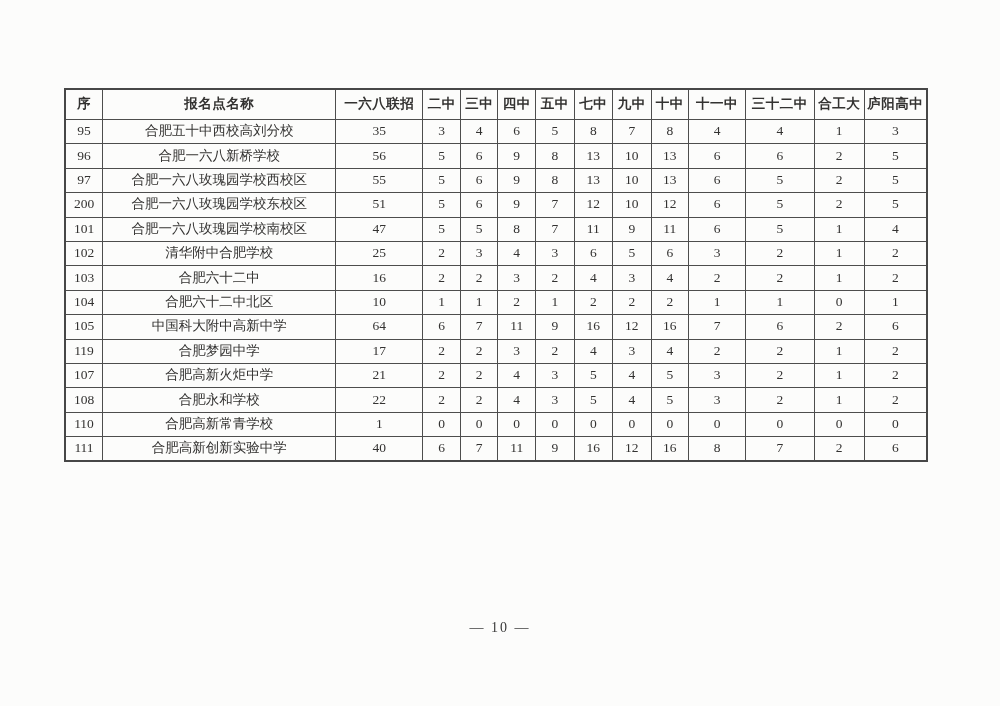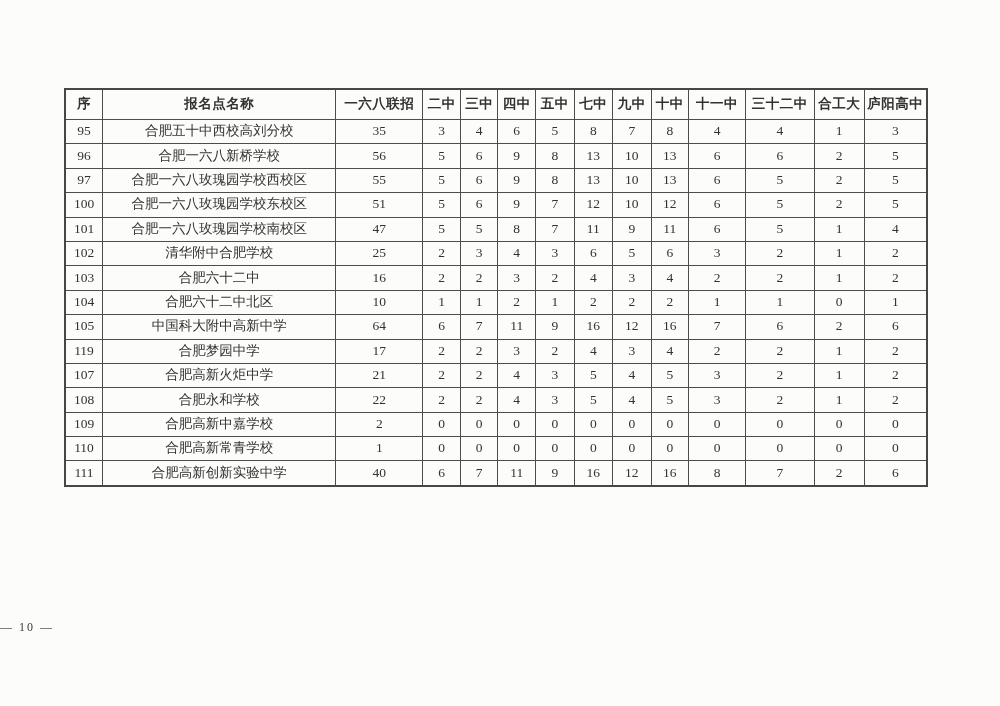--- a/index.html
+++ b/index.html
@@ -47,22 +47,22 @@
   }
   .enroll-table tbody td {
     height: 23.4px;
     font-size: 13.5px;
   }
   .page-footer {
     position: absolute;
     left: 0;
     top: 620px;
     width: 1000px;
-    text-align: left;
-    font-size: 12px;
+    text-align: center;
+    font-size: 14px;
     color: #3a3a3a;
     letter-spacing: 2px;
   }
 </style>
 </head>
 <body>
 
 <div class="page">
 
   <table class="enroll-table">
@@ -143,21 +143,21 @@
           <td>8</td>
           <td>13</td>
           <td>10</td>
           <td>13</td>
           <td>6</td>
           <td>5</td>
           <td>2</td>
           <td>5</td>
         </tr>
         <tr>
-          <td>100</td>
+          <td>200</td>
           <td>合肥一六八玫瑰园学校东校区</td>
           <td>51</td>
           <td>5</td>
           <td>6</td>
           <td>9</td>
           <td>7</td>
           <td>12</td>
           <td>10</td>
           <td>12</td>
           <td>6</td>
@@ -287,36 +287,20 @@
           <td>3</td>
           <td>5</td>
           <td>4</td>
           <td>5</td>
           <td>3</td>
           <td>2</td>
           <td>1</td>
           <td>2</td>
         </tr>
         <tr>
-          <td>109</td>
-          <td>合肥高新中嘉学校</td>
-          <td>2</td>
-          <td>0</td>
-          <td>0</td>
-          <td>0</td>
-          <td>0</td>
-          <td>0</td>
-          <td>0</td>
-          <td>0</td>
-          <td>0</td>
-          <td>0</td>
-          <td>0</td>
-          <td>0</td>
-        </tr>
-        <tr>
           <td>110</td>
           <td>合肥高新常青学校</td>
           <td>1</td>
           <td>0</td>
           <td>0</td>
           <td>0</td>
           <td>0</td>
           <td>0</td>
           <td>0</td>
           <td>0</td>

